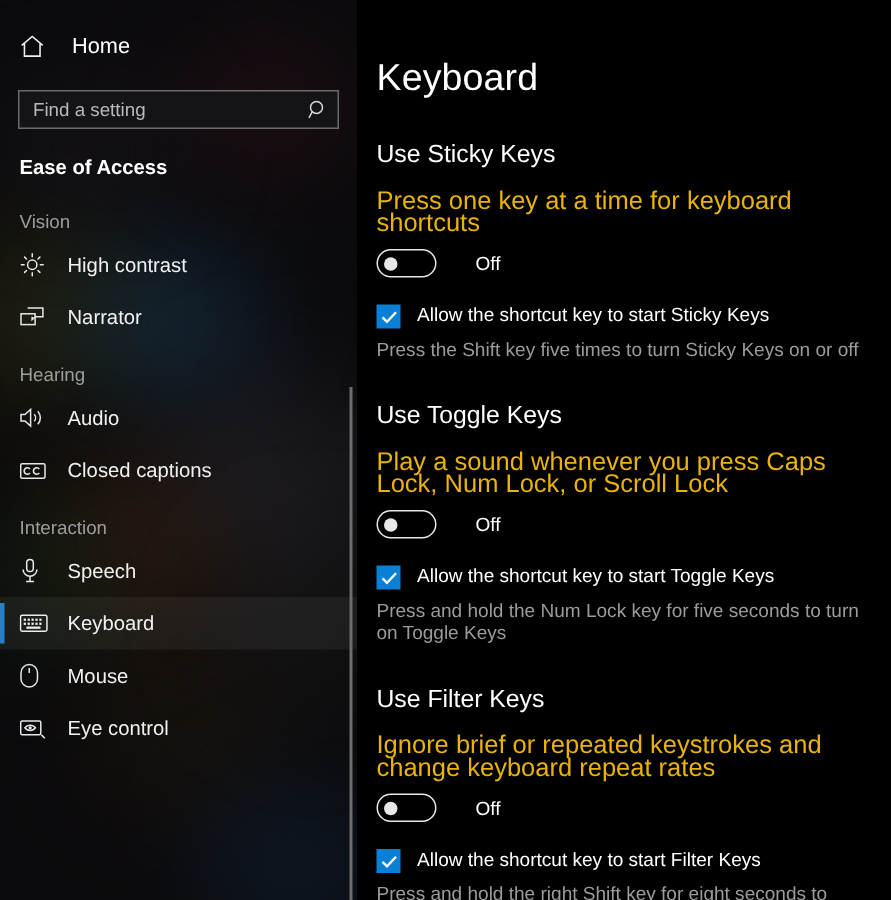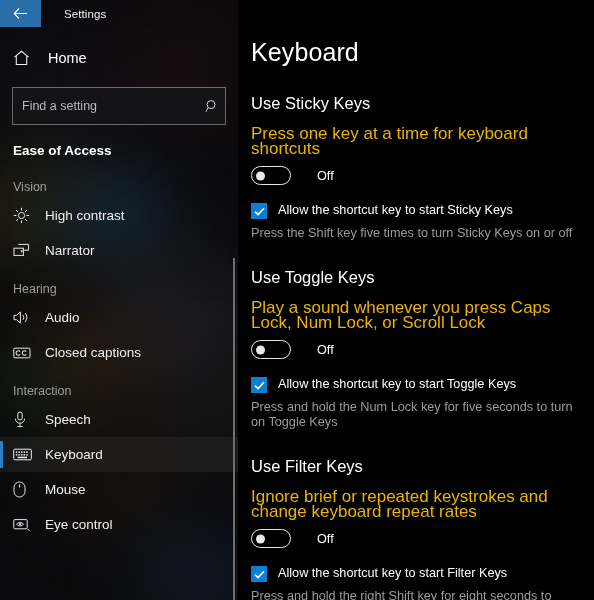--- a/index.html
+++ b/index.html
@@ -93,21 +93,21 @@
   #home-row .nav-ico { width: 26px; display:flex; align-items:center; }
   #home-label {
     font-size: 14.5px;
     color: #fff;
     margin-left: 9px;
   }
 
   
   #search-wrap {
     margin: 13px 12px 0 12px;
-    height: 38px;
+    height: 26px;
     border: 1px solid #6a6a6a;
     background: #141316;
     display: flex;
     align-items: center;
     padding: 0 6px 0 9px;
   }
   #search-input {
     flex: 1;
     background: transparent;
     border: none;
@@ -292,30 +292,20 @@
         <div class="blob b5"></div>
         <div class="blob b6"></div>
       <div class="blob b7"></div>
         <div class="blob b8"></div>
         <div class="blob b9"></div>
       <div class="blob b10"></div>
     </div>
 
     <div class="sb-inner">
 
-      <div id="titlebar">
-        <div id="back-button">
-          <span>
-            <svg width="15" height="13" viewBox="0 0 15 13">
-              <path d="M6 1.5 L1.2 6.5 L6 11.5 M1.4 6.5 H14" fill="none" stroke="#ffffff" stroke-width="1.1"></path>
-            </svg>
-          </span>
-        </div>
-        <div id="app-title">Settings</div>
-      </div>
 
       <div id="home-row">
         <span class="nav-ico">
           <svg width="17" height="16" viewBox="0 0 17 16">
             <path d="M1.5 7.2 L8.5 1.3 L15.5 7.2 M3.3 6 V14.4 H13.7 V6" fill="none" stroke="#f0f0f0" stroke-width="1.05"></path>
           </svg>
         </span>
         <span id="home-label">Home</span>
       </div>
 

